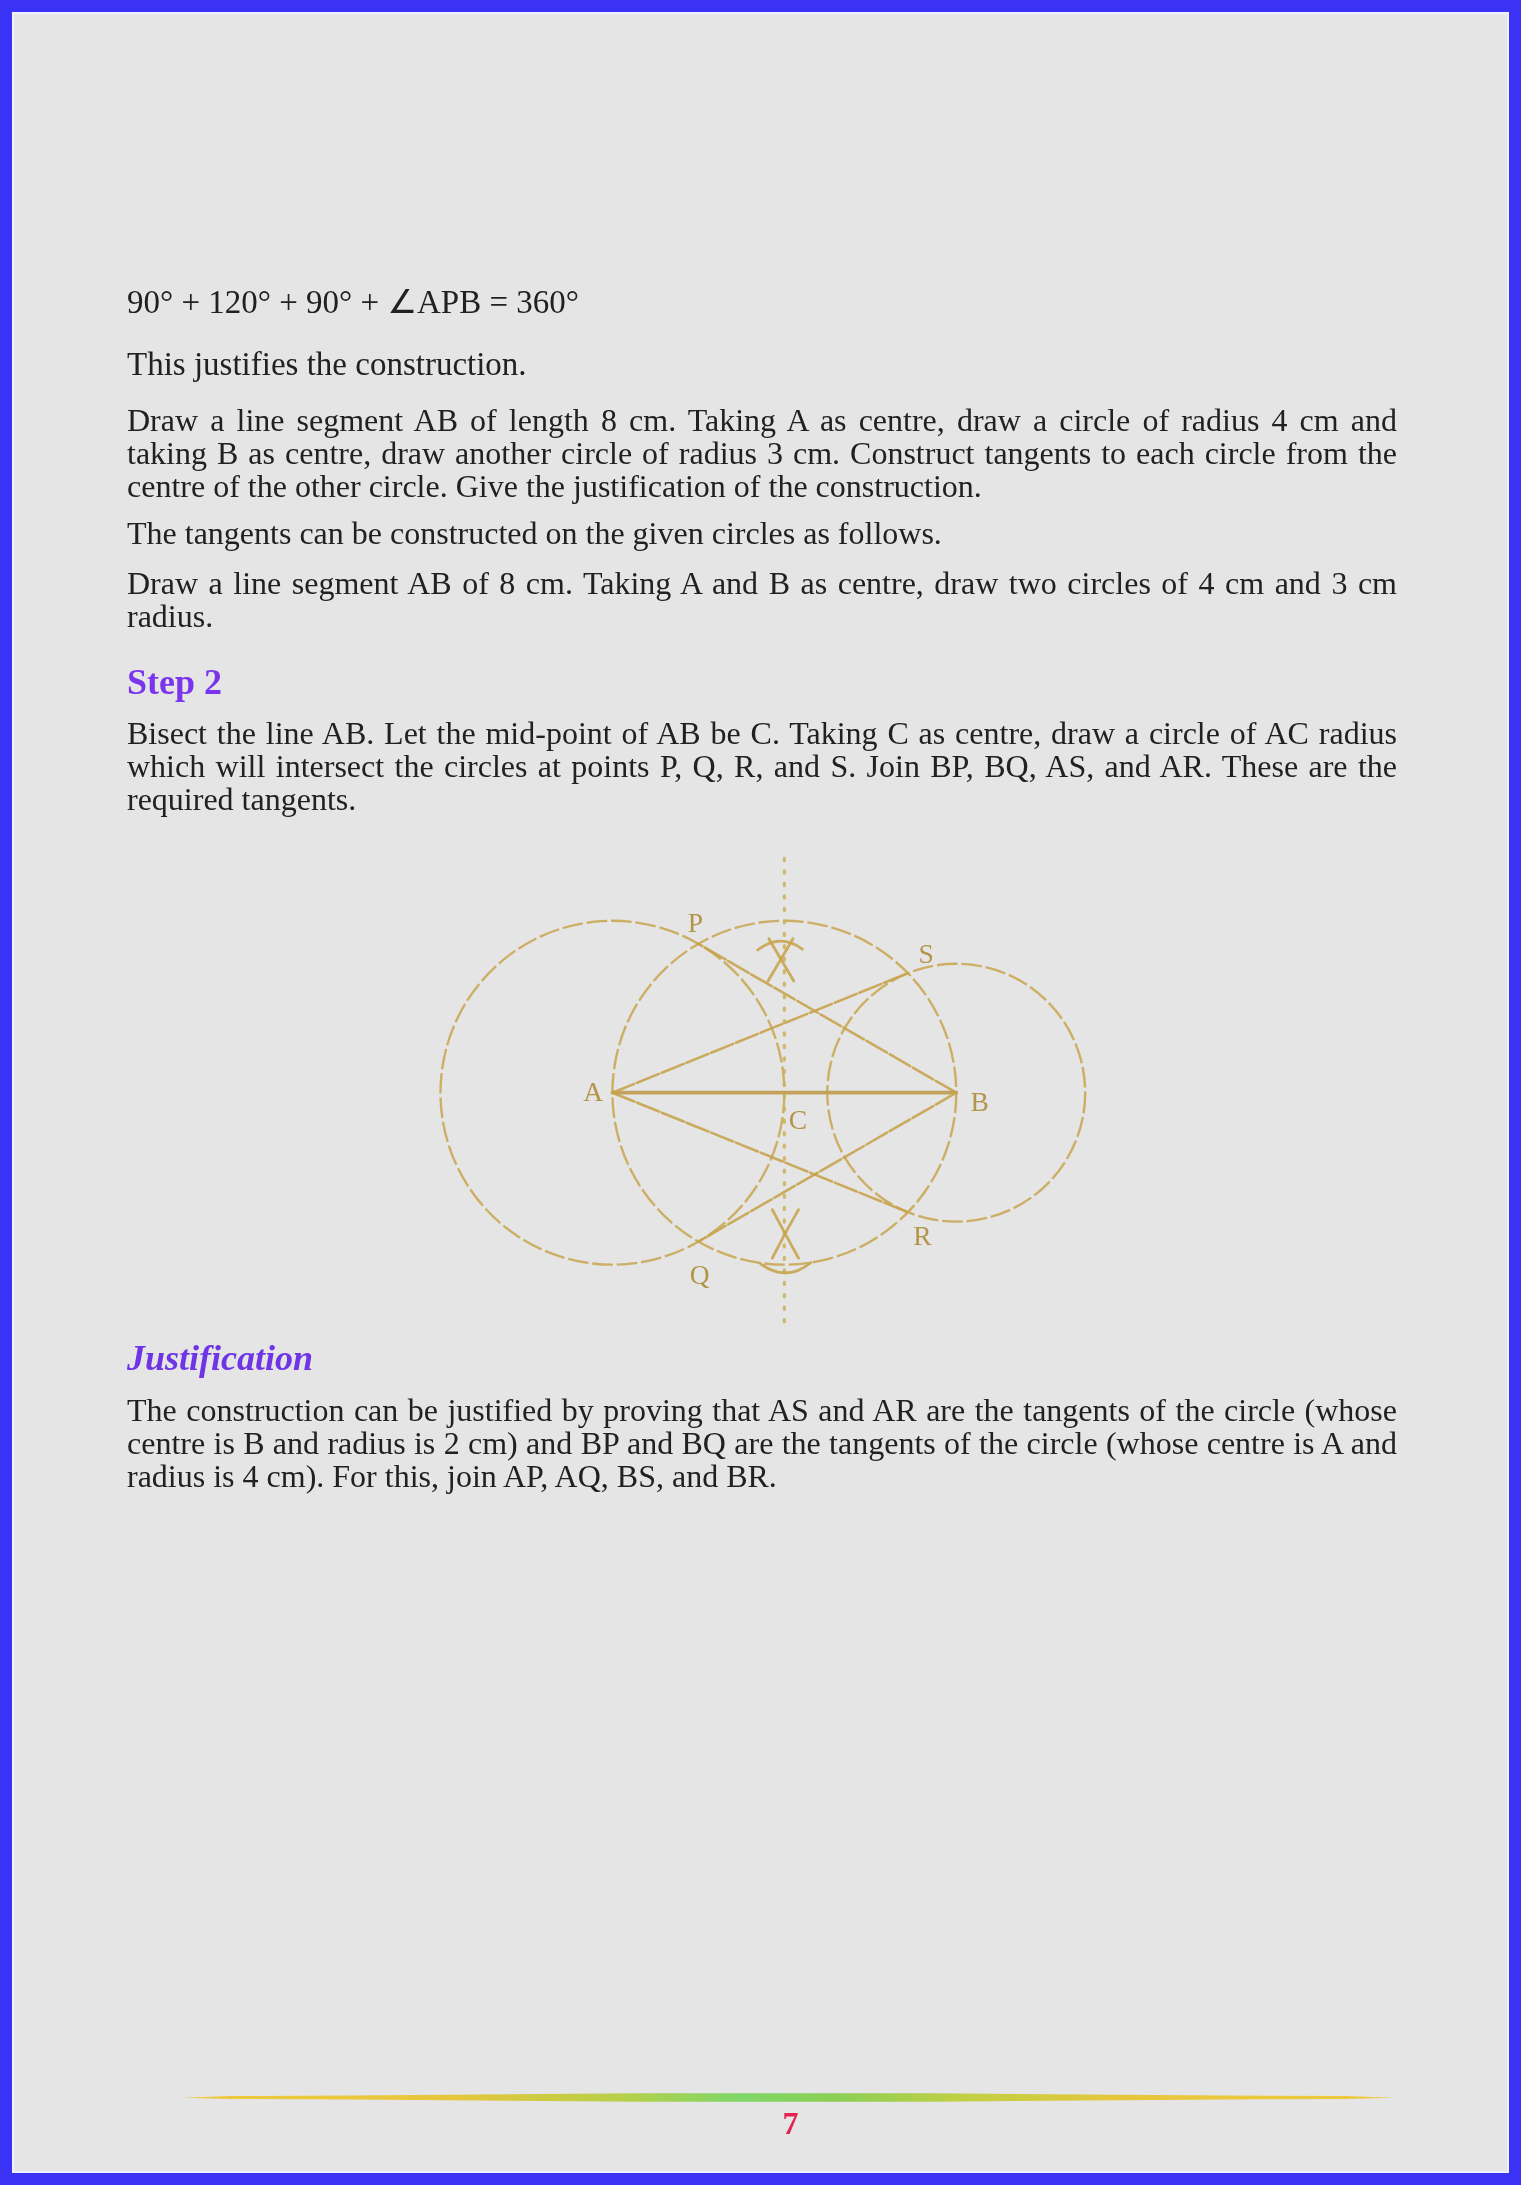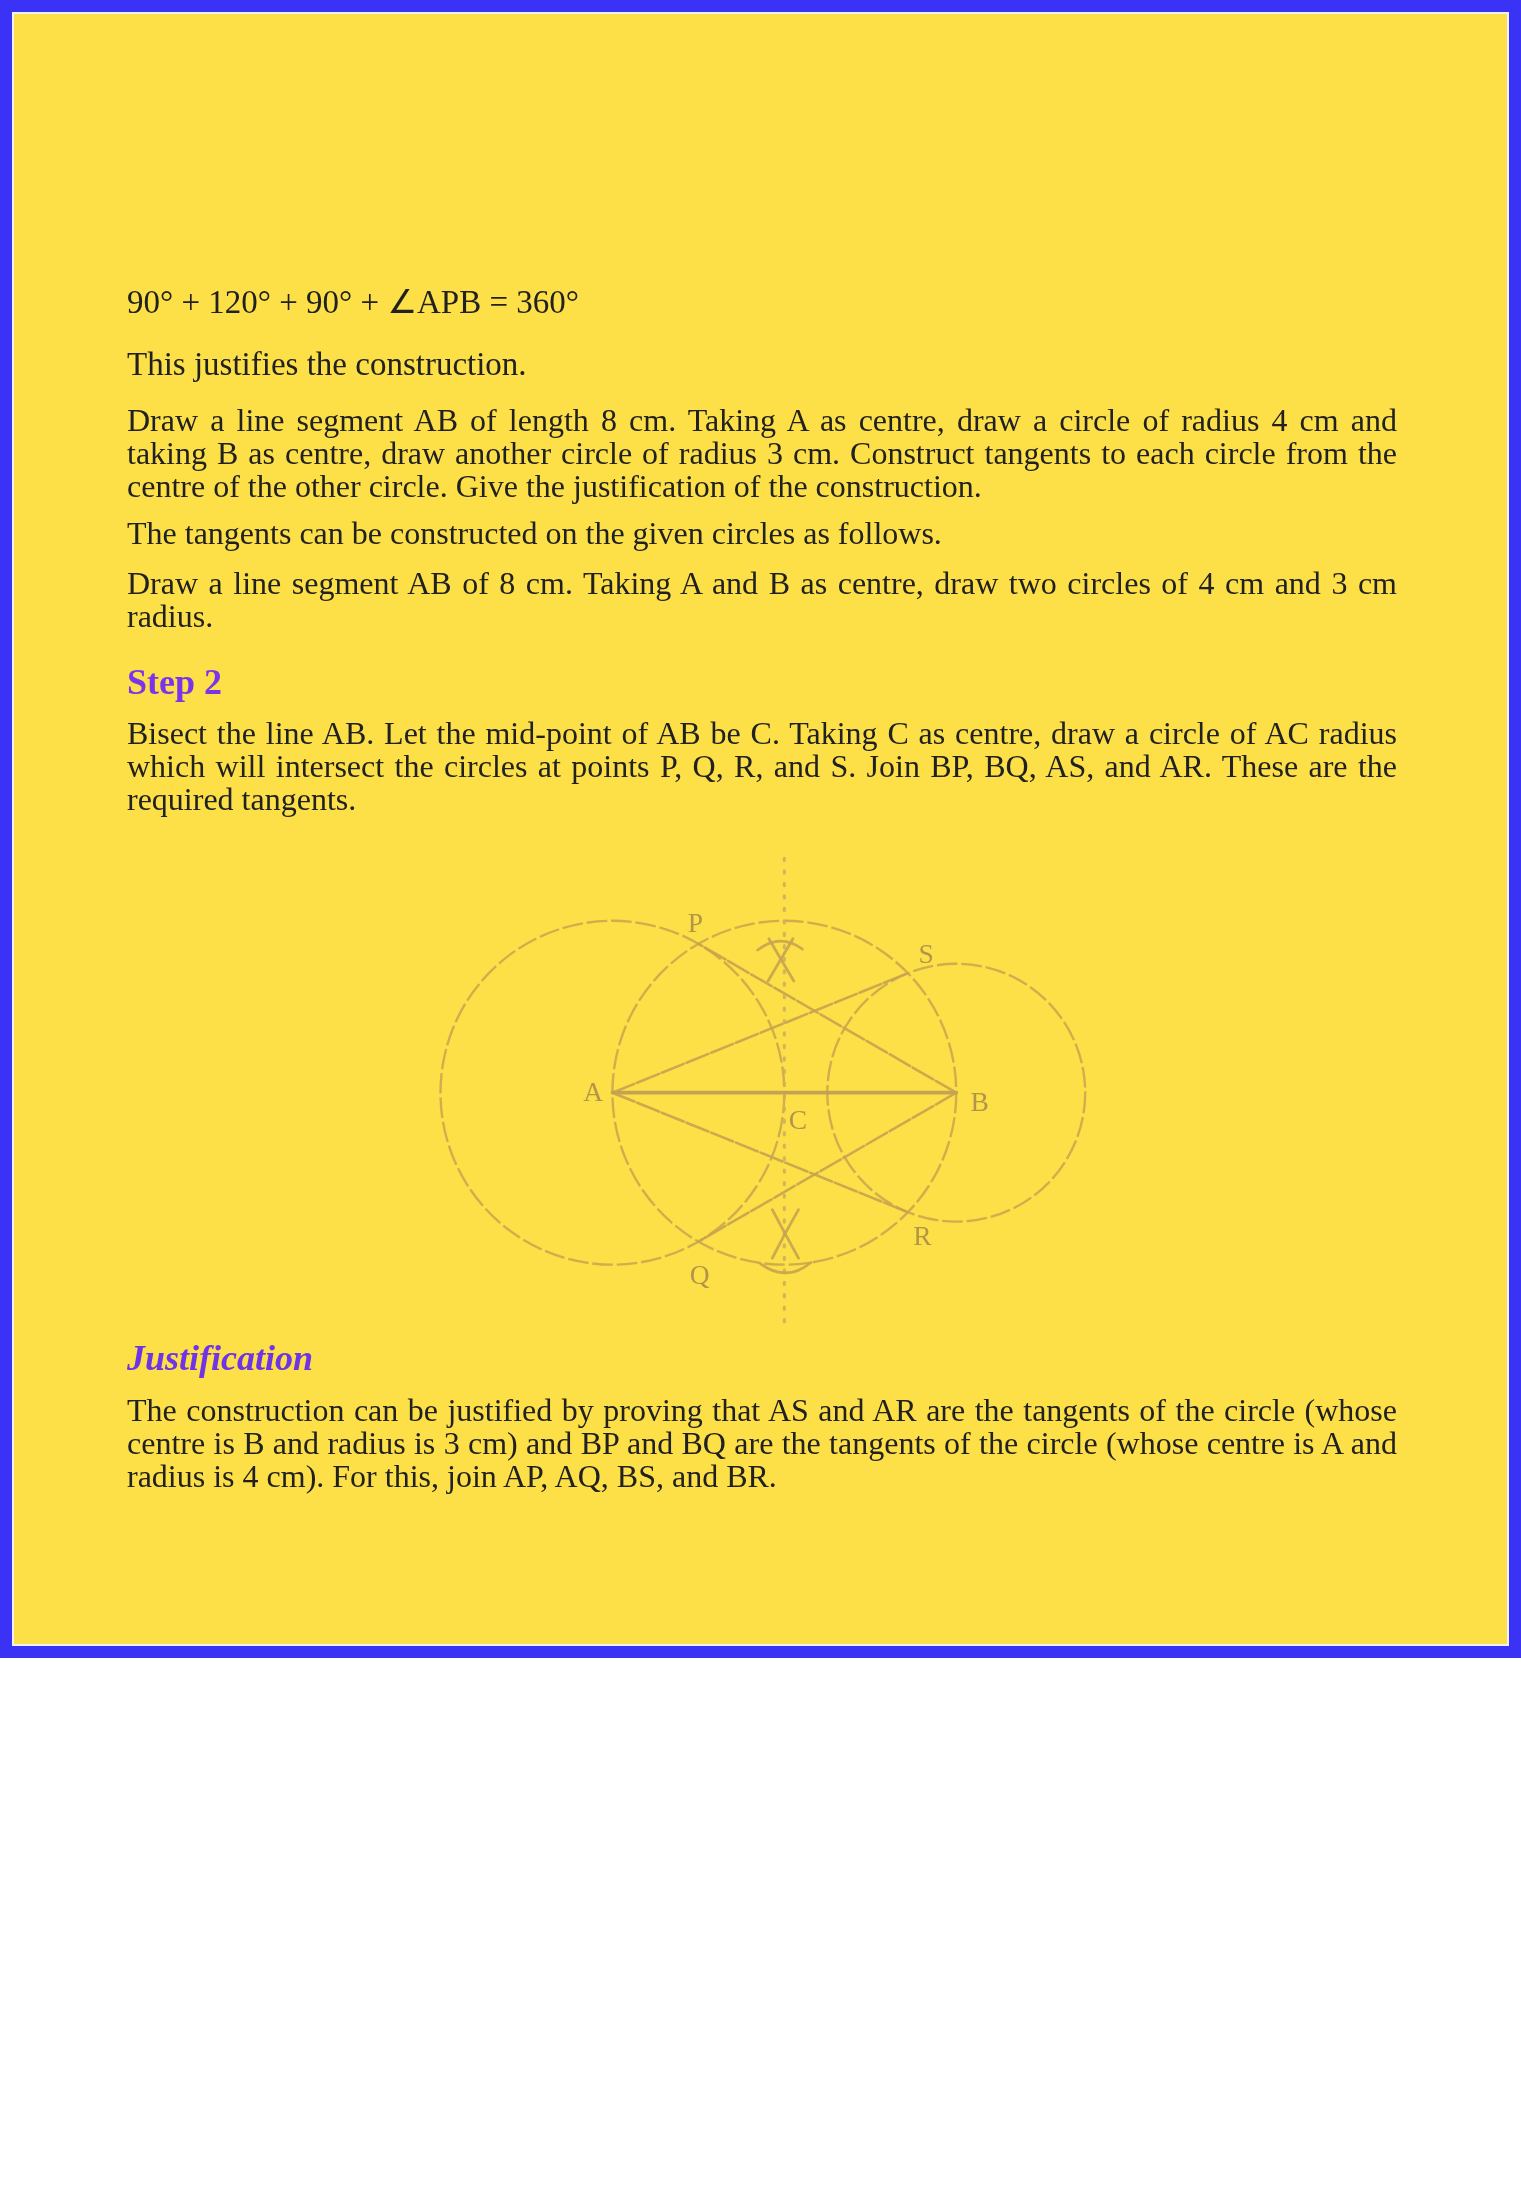--- a/index.html
+++ b/index.html
@@ -3,22 +3,22 @@
 <meta charset="utf-8">
 <style>
   :root{
     --border_blue:#3a32f5; --heading_red:#e42352; --heading_green:#3b7a4a;
     --step_violet:#7a35ec; --justification_violet:#6e34e6; --body_text:#212121;
     --figure_gold:#c8a44e; --figure_label:#b3954a; --figure_bisector:#cdb35e;
     --rule_gold:#efc93d; --rule_green:#7fd768; --page_number_red:#e42352;
   }
   html,body{margin:0;padding:0;background:#fff;}
   .page{
-    position:relative; width:1521px; height:1658px; box-sizing:border-box;
-    background:#fde047; border:12px solid var(--border_blue);
+    position:relative; width:1521px; height:2185px; box-sizing:border-box;
+    background:#e5e5e5; border:12px solid var(--border_blue);
     font-family:"Liberation Serif", serif; color:var(--body_text);
     overflow:hidden;
   }
   .page::before{
     content:""; position:absolute; inset:0; pointer-events:none;
     box-shadow: inset 0 0 0 2px #eef1ff;
   }
   .content{ padding:0 112px 0 115px; }
   .line{ font-size:33px; line-height:36px; margin:0; }
   .eq1{ margin-top:272px; }
@@ -101,19 +101,19 @@
           <text x="7.12" y="-3.02" class="fig-label">S</text>
           <text x="-0.68" y="0.2" class="fig-label">A</text>
           <text x="4.1" y="0.85" class="fig-label">C</text>
           <text x="8.33" y="0.42" class="fig-label">B</text>
           <text x="1.8" y="4.45" class="fig-label">Q</text>
           <text x="7" y="3.55" class="fig-label">R</text>
         </svg>
     </div>
 
     <h2 class="j-label">Justification</h2>
-    <p class="body-par j-par">The construction can be justified by proving that AS and AR are the tangents of the circle (whose centre is B and radius is 3 cm) and BP and BQ are the tangents of the circle (whose centre is A and radius is 4 cm). For this, join AP, AQ, BS, and BR.</p>
+    <p class="body-par j-par">The construction can be justified by proving that AS and AR are the tangents of the circle (whose centre is B and radius is 2 cm) and BP and BQ are the tangents of the circle (whose centre is A and radius is 4 cm). For this, join AP, AQ, BS, and BR.</p>
 
   </div>
 
   <div class="footer-rule"></div>
   <div class="page-number">7</div>
 </div>
 
 </body></html>

